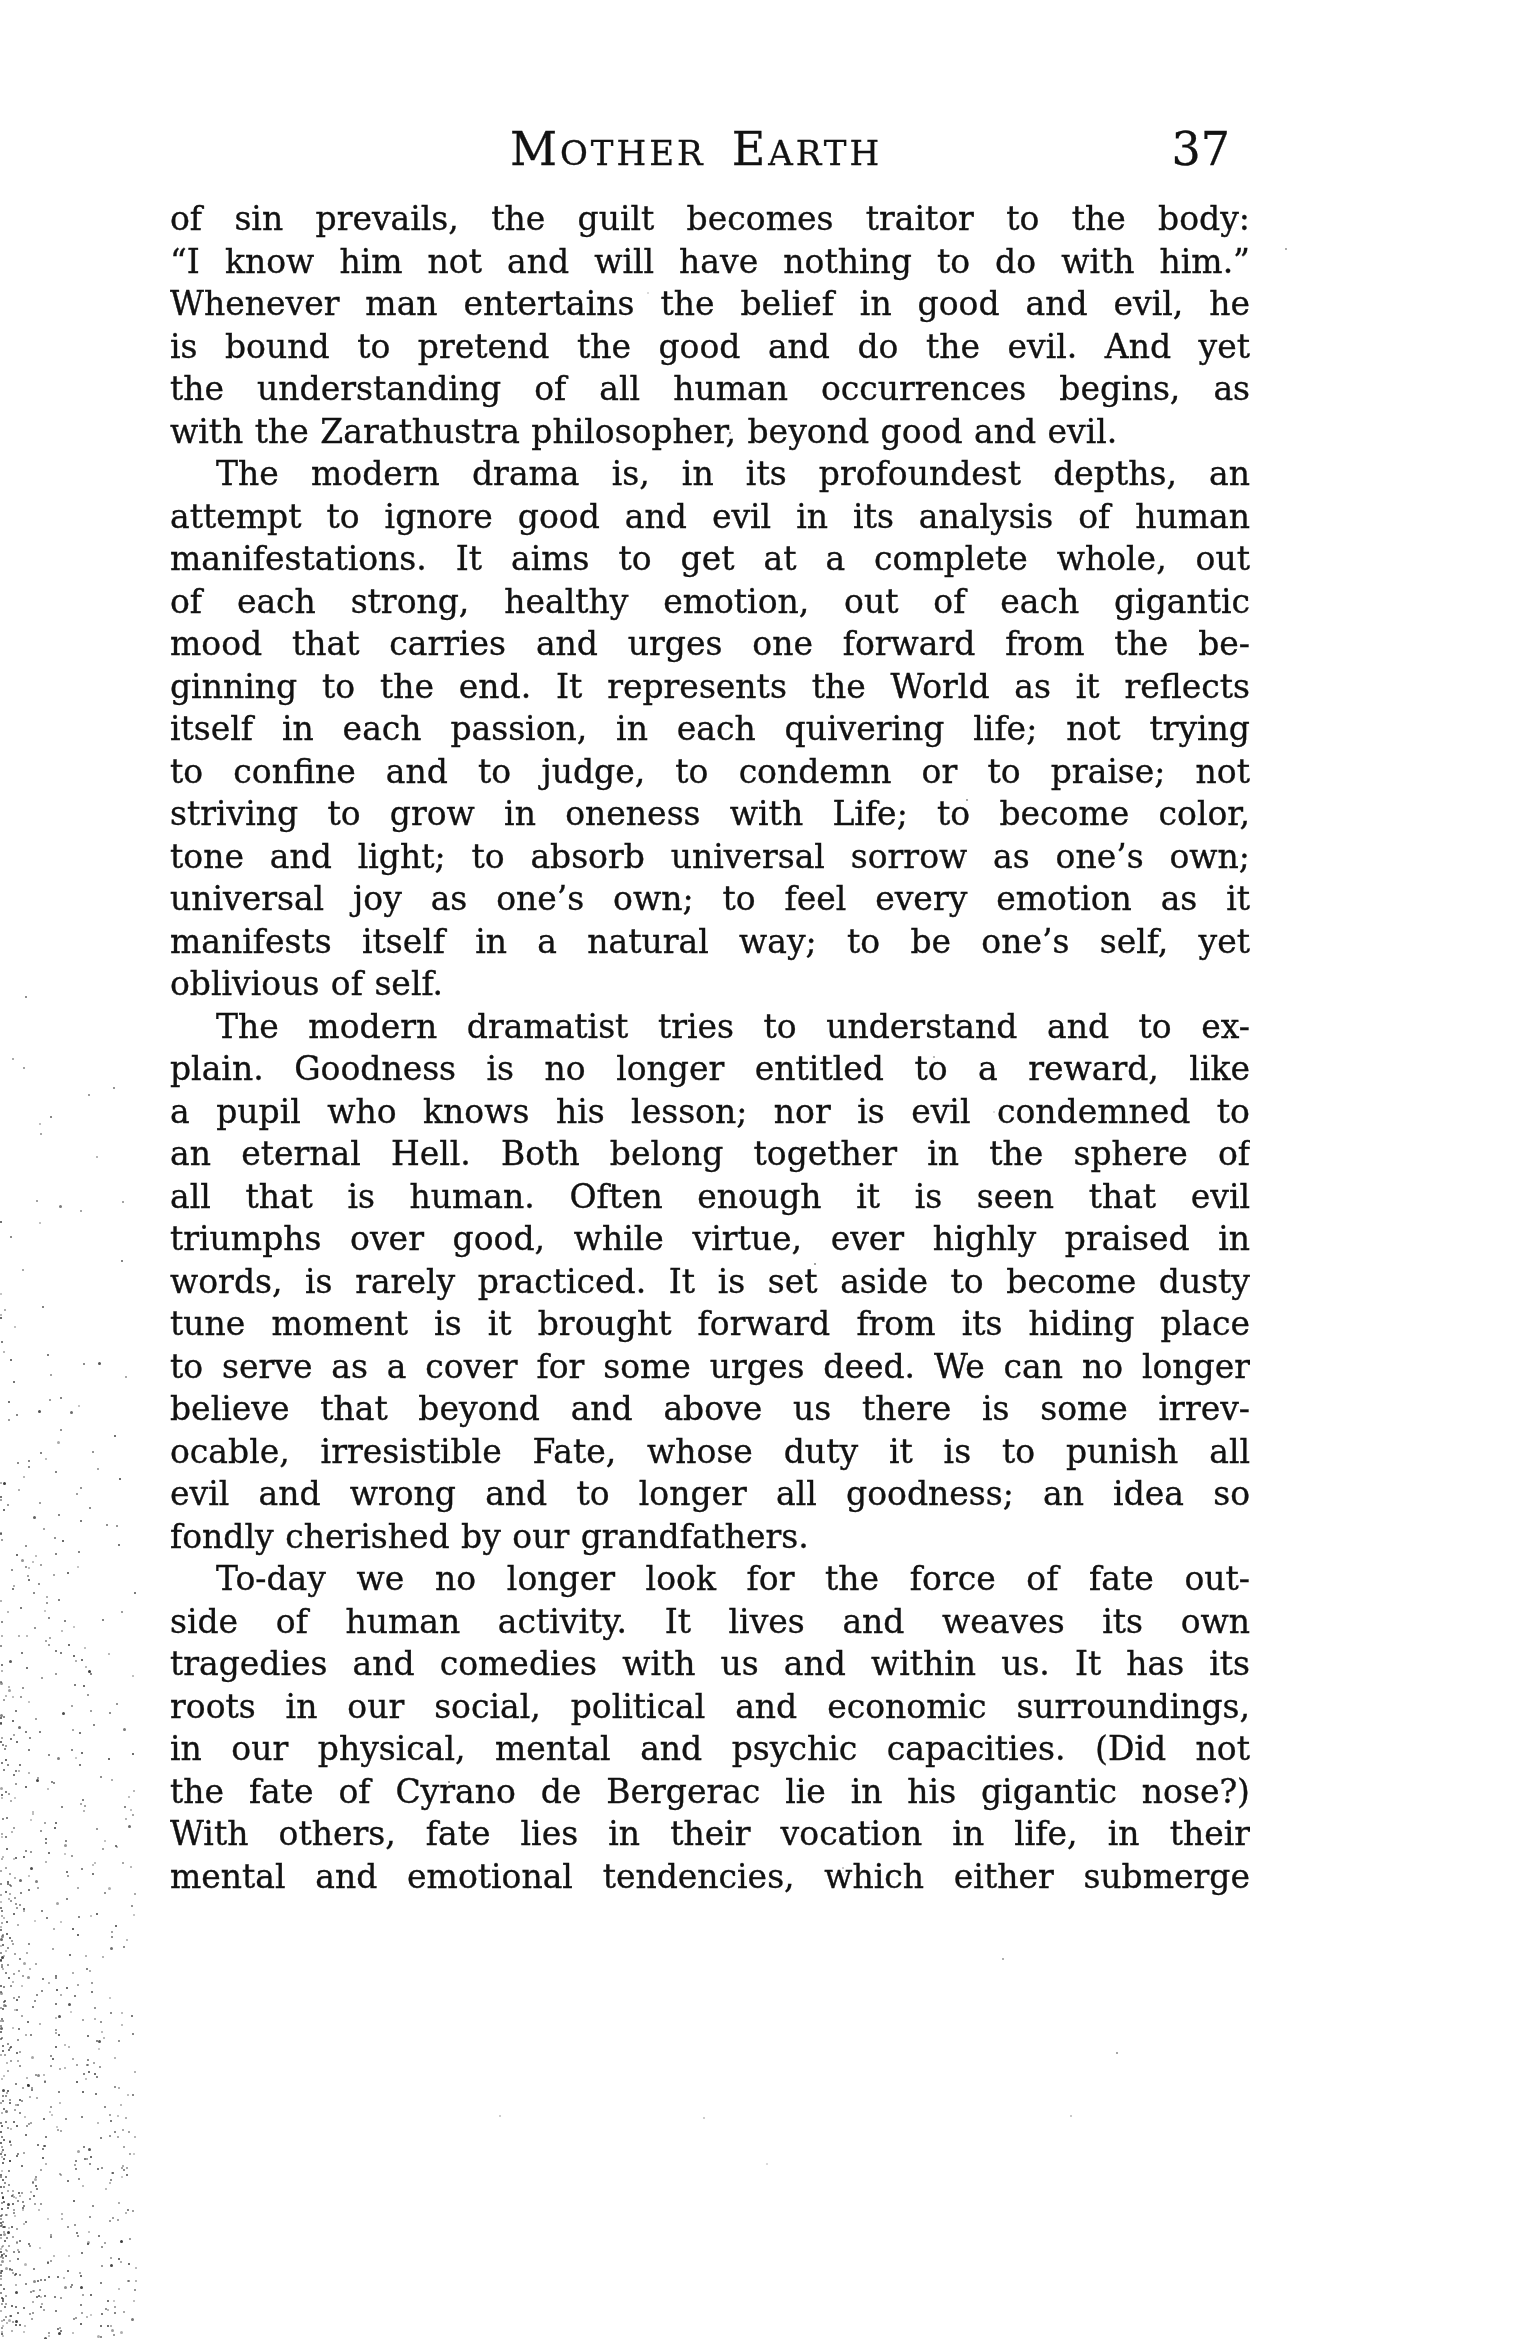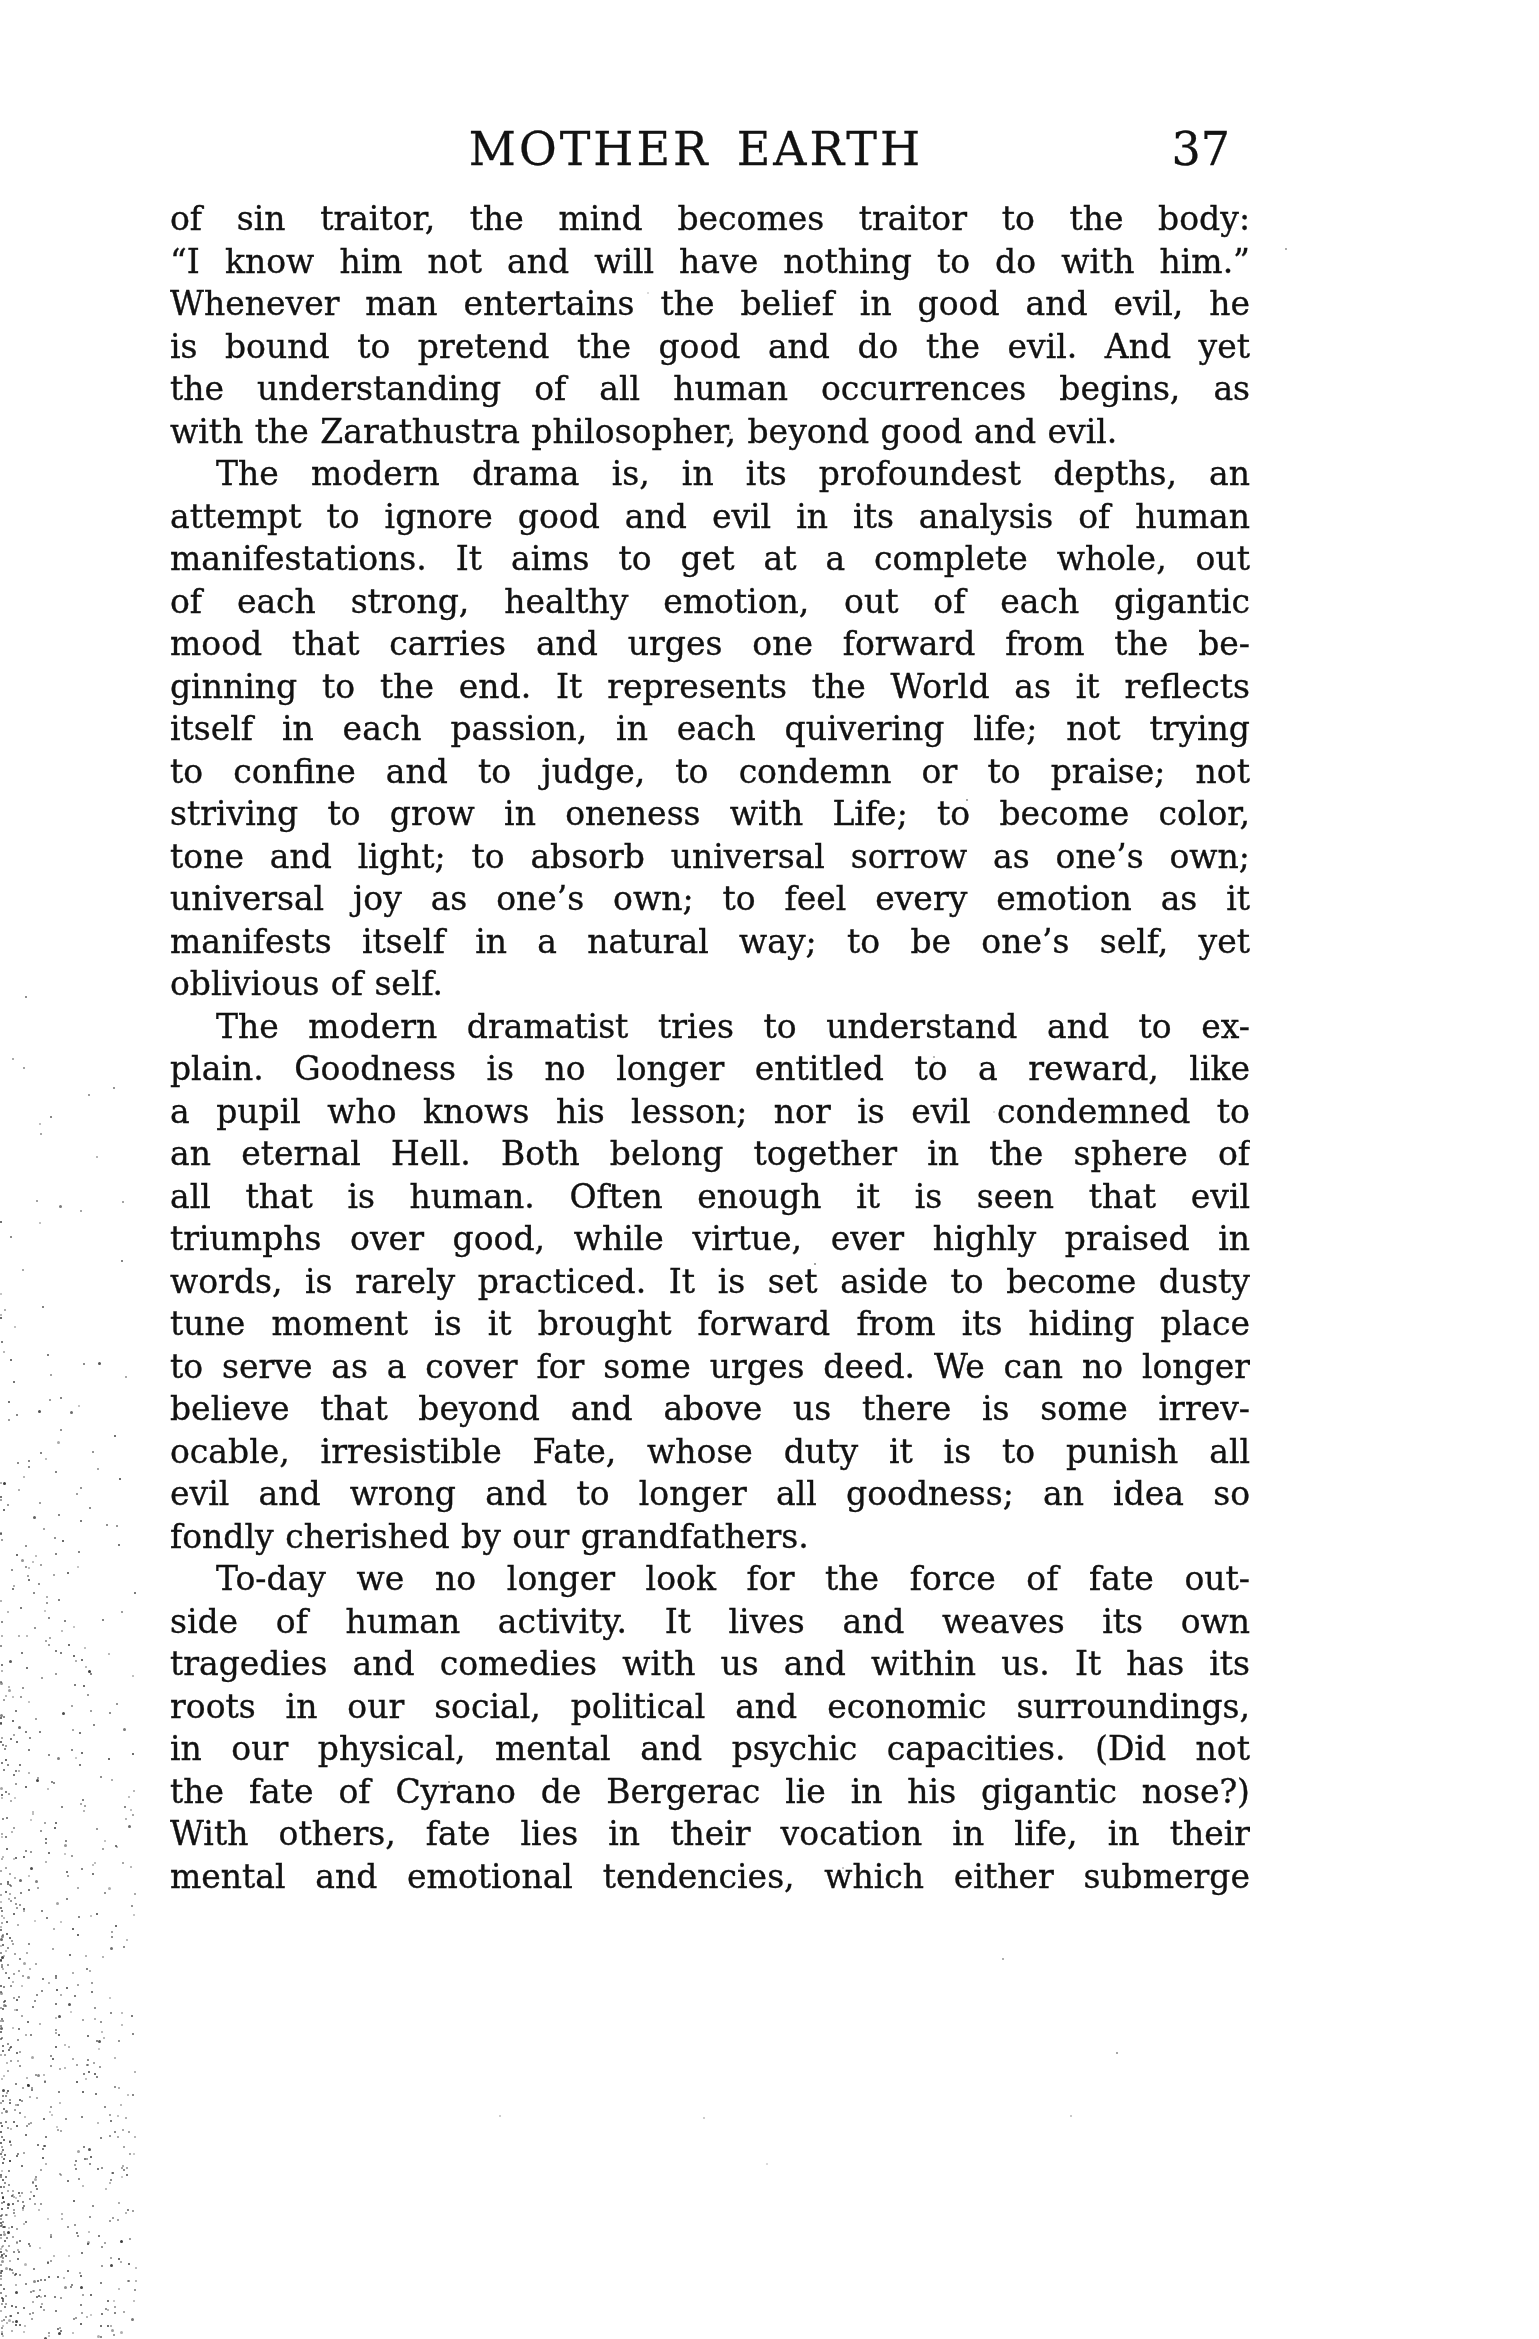--- a/index.html
+++ b/index.html
@@ -15,21 +15,21 @@
   .running-head{
     position:absolute;top:124px;left:170px;width:1080px;height:64px;
   }
   .head-title{
     position:absolute;left:calc(50% - 14px);transform:translateX(-50%);
     top:0;white-space:nowrap;
     letter-spacing:3px;
     -webkit-text-stroke:0.3px;
   }
   .head-title .big{font-size:46px;line-height:50px;}
-  .head-title .small{font-size:46px;line-height:50px;vertical-align:baseline;}
+  .head-title .small{font-size:34px;line-height:50px;vertical-align:baseline;}
   .head-title .word2{margin-left:26px;}
   .page-number{
     position:absolute;right:20px;top:0;
     font-size:46px;line-height:50px;
     -webkit-text-stroke:0.3px;
   }
   
   .body-text{
     position:absolute;top:198px;left:170px;width:1080px;
     font-size:33px;
@@ -57,21 +57,21 @@
 <div class="page">
 
   <div class="running-head">
     <div class="head-title">
       <span class="big">M</span><span class="small">OTHER</span><span class="big word2">E</span><span class="small">ARTH</span>
     </div>
     <div class="page-number">37</div>
   </div>
 
   <div class="body-text">
-      <div class="line">of sin traitor, the mind becomes traitor to the body:</div>
+      <div class="line">of sin prevails, the guilt becomes traitor to the body:</div>
       <div class="line">“I know him not and will have nothing to do with him.”</div>
       <div class="line">Whenever man entertains the belief in good and evil, he</div>
       <div class="line">is bound to pretend the good and do the evil.  And yet</div>
       <div class="line">the understanding of all human occurrences begins, as</div>
       <div class="line para-end">with the Zarathustra philosopher, beyond good and evil.</div>
       <div class="line indent">The modern drama is, in its profoundest depths, an</div>
       <div class="line">attempt to ignore good and evil in its analysis of human</div>
       <div class="line">manifestations.  It aims to get at a complete whole, out</div>
       <div class="line">of each strong, healthy emotion, out of each gigantic</div>
       <div class="line">mood that carries and urges one forward from the be-</div>

